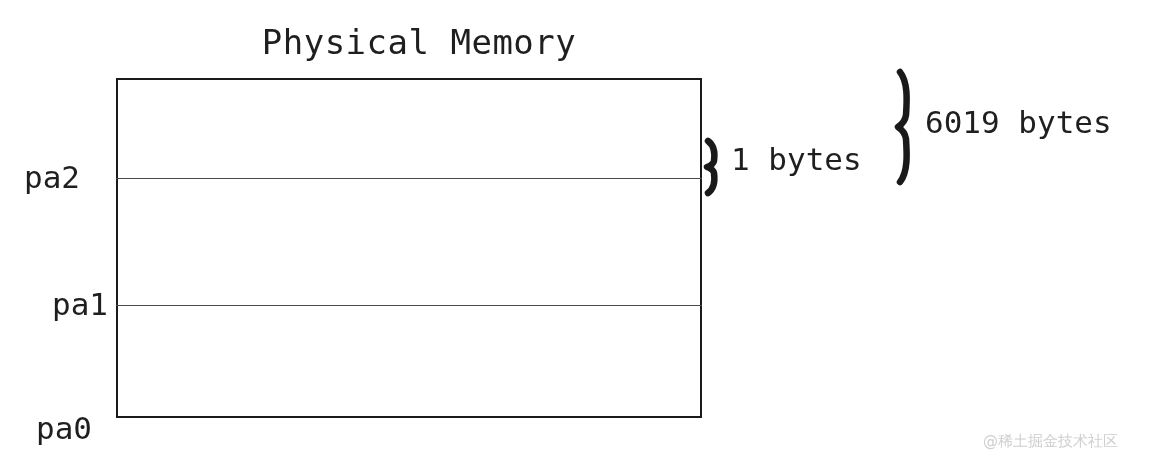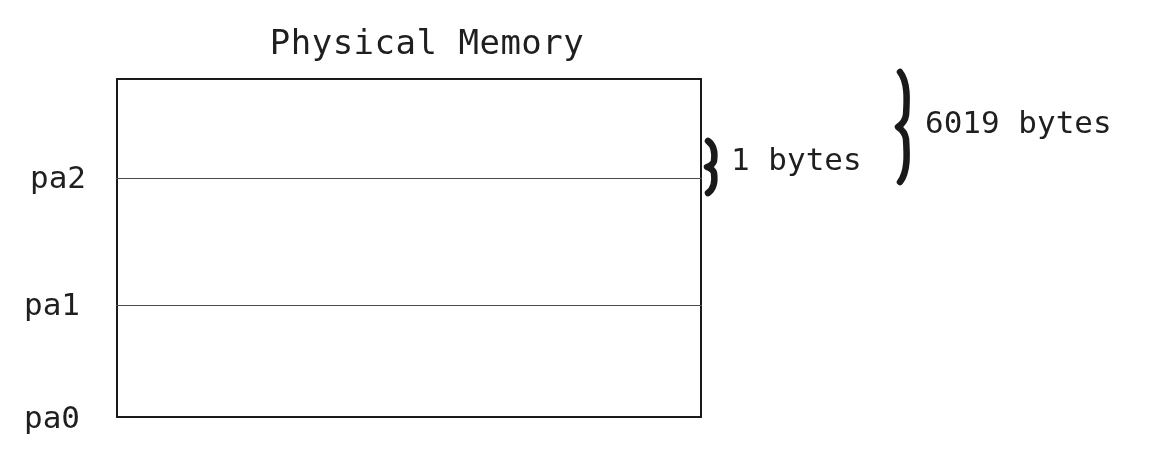--- a/index.html
+++ b/index.html
@@ -13,21 +13,21 @@
     height: 470px;
     background: #ffffff;
     overflow: hidden;
     font-family: "DejaVu Sans Mono", "Liberation Mono", monospace;
     color: #1a1a1a;
   }
 
   
   #diagram-title {
     position: absolute;
-    left: 8px;
+    left: 0;
     top: 22px;
     width: 838px;
     text-align: center;
     font-size: 34px;
     line-height: 40px;
     letter-spacing: 0.5px;
     color: #1f1f1f;
     white-space: pre;
   }
 
@@ -56,23 +56,23 @@
   .addr-label {
     position: absolute;
     left: 24px;
     width: 84px;
     text-align: left;
     font-size: 31px;
     line-height: 31px;
     color: #1f1f1f;
     white-space: pre;
   }
-  #label-pa2 { top: 162px; margin-left: 6px; }
-  #label-pa1 { top: 289px; }
-  #label-pa0 { top: 402px; }
+  #label-pa2 { top: 162px; }
+  #label-pa1 { top: 289px; text-align: right; }
+  #label-pa0 { top: 413px; margin-left: 12px; }
 
   
   .brace {
     position: absolute;
     color: #1a1a1a;
     overflow: visible;
   }
   #brace-small  { left: 702px; top: 138px; }
   #brace-large  { left: 893px; top: 68px; }
 
@@ -131,14 +131,15 @@
              C 15 14, 14 32, 13 47
              C 12 54, 8 57, 5 59
              C 8 61, 12 64, 13 71
              C 14 86, 15 104, 7 114" fill="none" stroke="#1a1a1a" stroke-width="6.5" stroke-linecap="round" stroke-linejoin="round"></path>
   </svg>
 
   <div class="brace-label" id="label-8-bytes">1 bytes</div>
 
   <div class="brace-label" id="label-4096-bytes">6019 bytes</div>
 
+  <div id="watermark">@稀土掘金技术社区</div>
 
 </div>
 
 </body></html>

